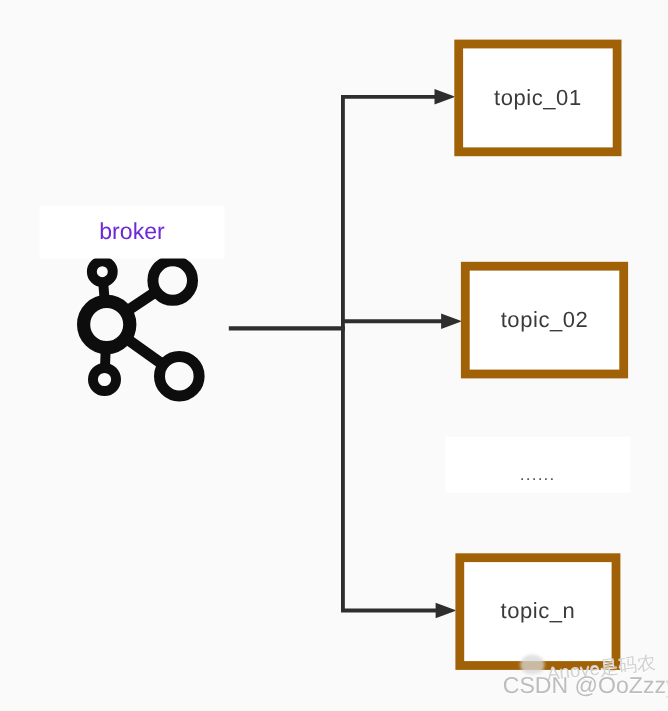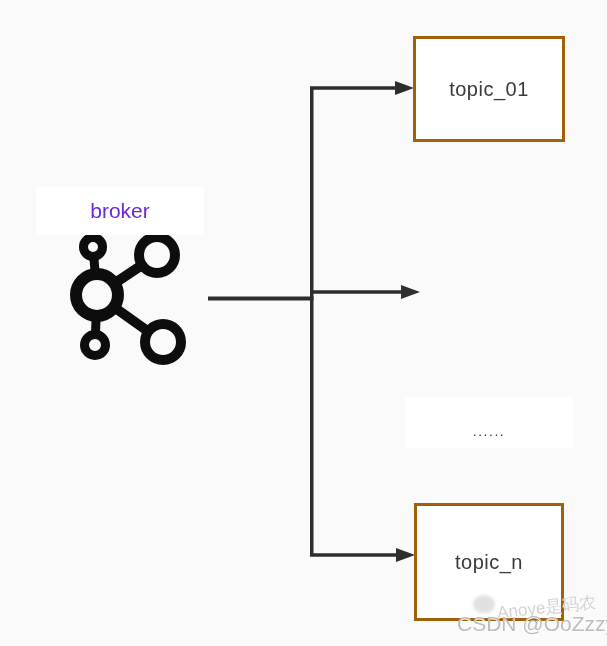--- a/index.html
+++ b/index.html
@@ -18,31 +18,31 @@
   .overlay {
     position: absolute;
     left: 0; top: 0;
     width: 607px;
     height: 646px;
   }
   .node {
     position: absolute;
     box-sizing: border-box;
     background: #ffffff;
-    border: 3px solid #a16207;
+    border: 8px solid #a16207;
     display: flex;
     align-items: center;
     justify-content: center;
     color: #3a3a3a;
     font-size: 20px;
     letter-spacing: 0.5px;
   }
   .node-topic-01 { left: 413px; top: 36px;  width: 152px; height: 106px; }
   .node-topic-02 { left: 419px; top: 238px; width: 152px; height: 106px; }
-  .node-topic-n  { left: 414px; top: 503px; width: 150px; height: 118px; }
+  .node-topic-n  { left: 414px; top: 503px; width: 150px; height: 106px; }
   .plain-label {
     position: absolute;
     background: #ffffff;
     display: flex;
     align-items: center;
     justify-content: center;
     color: #6d28d9;
   }
   .broker-label {
     left: 36px; top: 187px; width: 168px; height: 48px;
@@ -120,20 +120,21 @@
       <circle cx="157" cy="255" r="18" stroke-width="10" fill="#fafafa"></circle>
       <circle cx="163" cy="342" r="18" stroke-width="10" fill="#fafafa"></circle>
       <circle cx="95" cy="345" r="10.5" stroke-width="9" fill="#fafafa"></circle>
     </g>
   </svg>
 
   <div class="plain-label broker-label">broker</div>
 
   <div class="node node-topic-01">topic_01</div>
 
+  <div class="node node-topic-02">topic_02</div>
 
   <div class="plain-label ellipsis-label">......</div>
 
   <div class="node node-topic-n">topic_n</div>
 
   <div class="watermark">
     <div class="wm-logo"></div>
     <div class="wm-overlay">Anoye是码农</div>
     <div class="wm-credit">CSDN @OoZzzy</div>
   </div>

